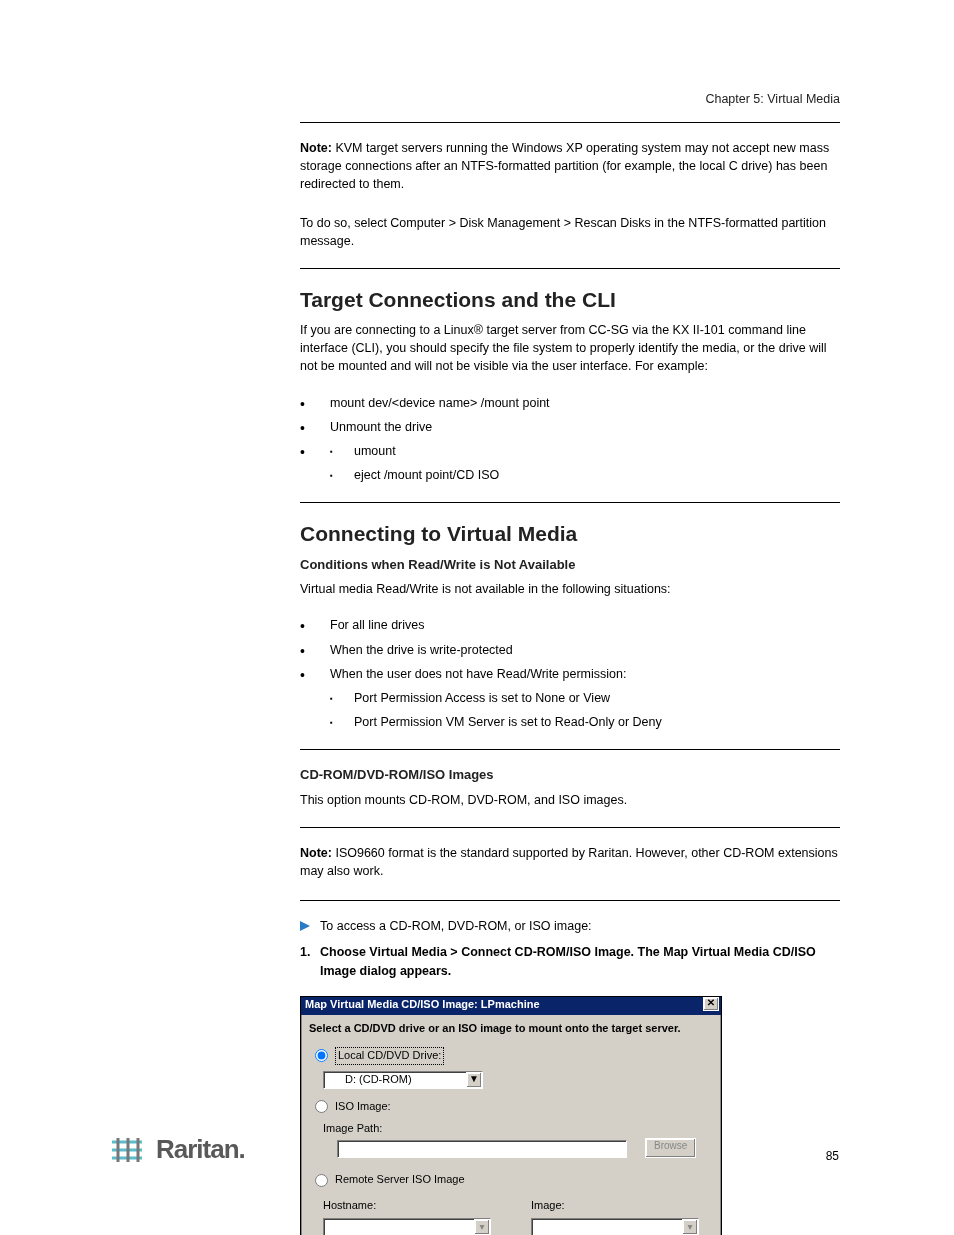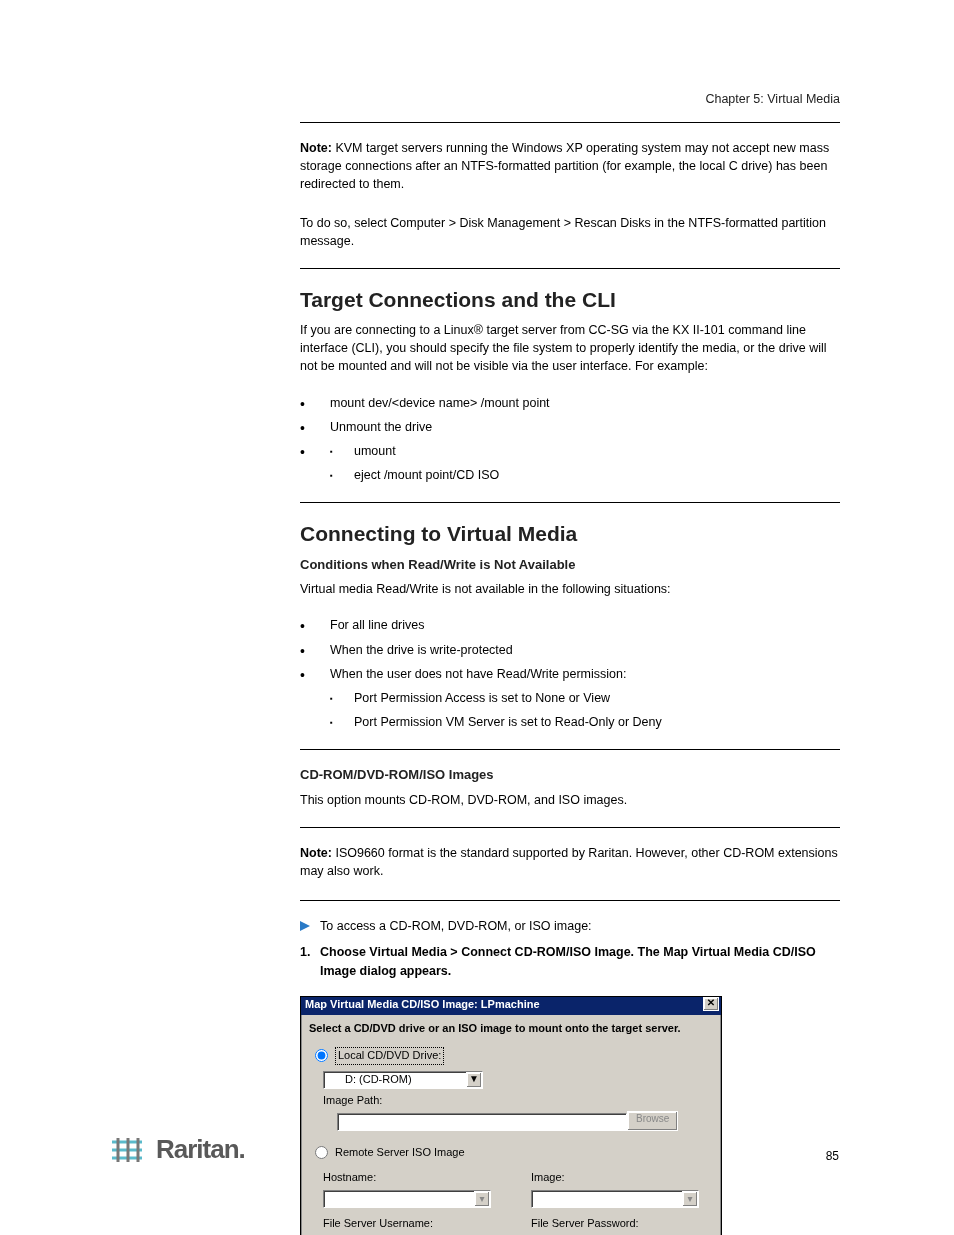--- a/index.html
+++ b/index.html
@@ -182,21 +182,21 @@
     font-size: 10px;
   }
   .select-win .arrow-btn {
     width: 16px;
     height: 16px;
     display:inline-flex;align-items:center;justify-content:center;
   }
   .select-win.disabled .arrow-btn { color:#888; }
   .input-win { width: 160px; margin-left:14px;}
   .input-win.wide { width: 290px; }
-  .row-inline { display:flex; flex-direction:row; align-items:flex-end; gap:0; margin-left:14px;}
+  .row-inline { display:flex; flex-direction:row; align-items:flex-end; gap:18px; margin-left:14px;}
   .browse-btn {
     height: 20px;
     padding: 0 8px;
     color: #888;
   }
   .two-col {
     display:flex; gap:40px; margin-top:2px;
   }
   .two-col .col { flex:0 0 180px; }
 
@@ -294,20 +294,24 @@
 
       <div class="radio-row">
         <input type="radio" checked="" style="">
         <span class="radio-label highlight">Local CD/DVD Drive:</span>
       </div>
       <div class="select-win">
         <span>D: (CD-ROM)</span>
         <span class="arrow-btn">▼</span>
       </div>
 
+      <div class="radio-row" style="margin-top:10px">
+        <input type="radio" style="">
+        <span class="radio-label">ISO Image:</span>
+      </div>
       <div class="field-label">Image Path:</div>
       <div class="row-inline">
         <div class="input-win wide"></div>
         <div class="browse-btn">Browse</div>
       </div>
 
       <div class="radio-row" style="margin-top:14px">
         <input type="radio" style="">
         <span class="radio-label">Remote Server ISO Image</span>
       </div>

